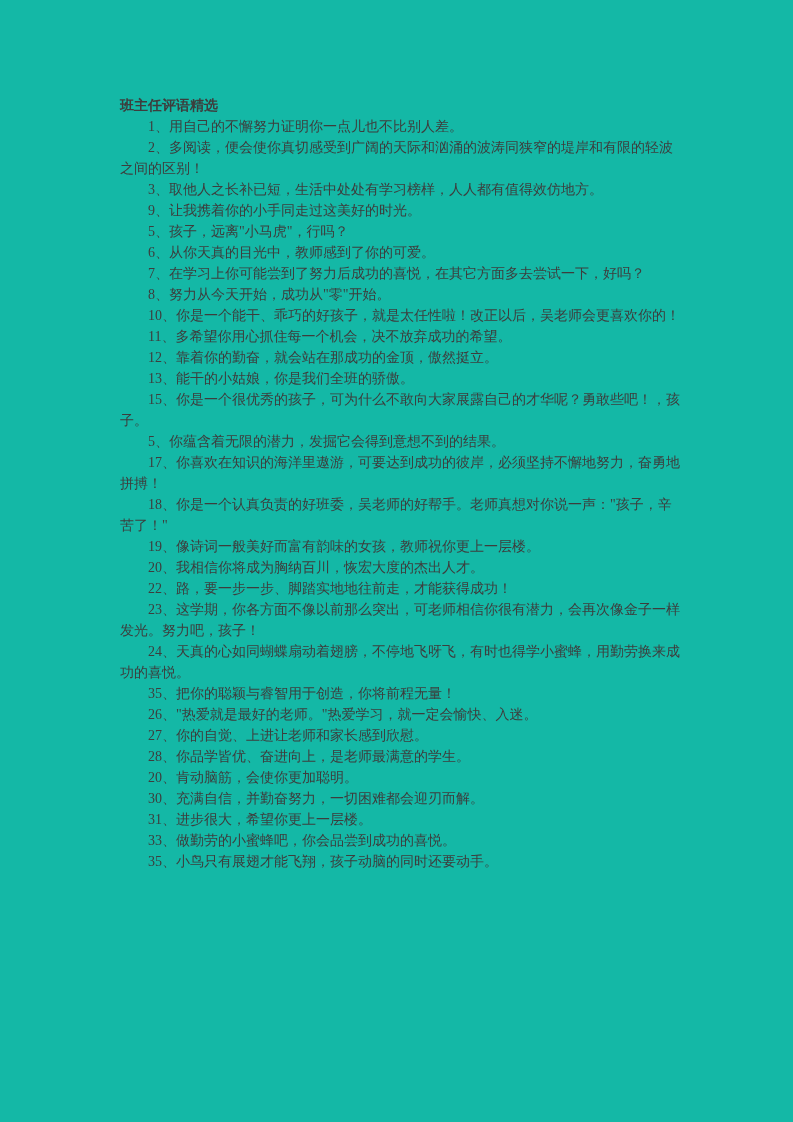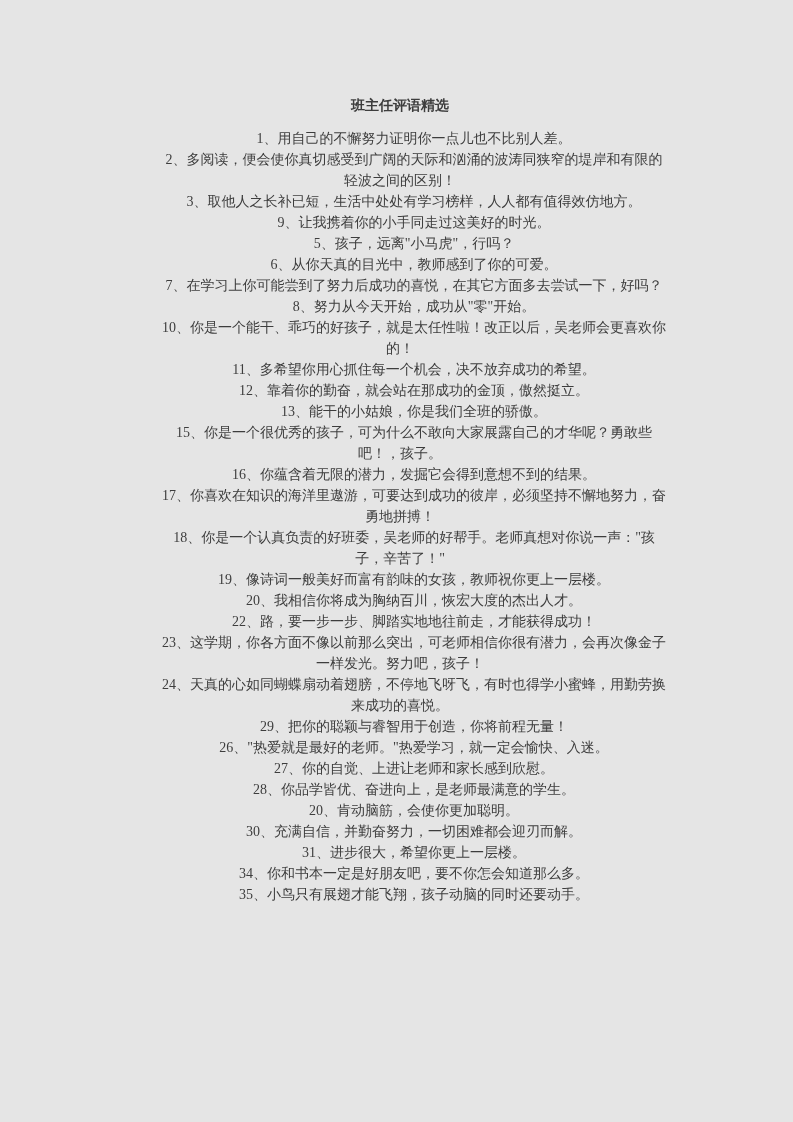--- a/index.html
+++ b/index.html
@@ -10,33 +10,32 @@
   body {
     width: 793px;
     height: 1122px;
     overflow: hidden;
   }
   .page {
     box-sizing: border-box;
     width: 793px;
     min-height: 1122px;
     padding: 95px 113px 40px 120px;
-    background: #e5e5e5;
+    background: #14b8a6;
     font-family: "Liberation Serif", "DejaVu Serif", serif;
     font-size: 14px;
     line-height: 21px;
     color: #3d3d3d;
-    text-align: center;
   }
   .doc-title {
     font-weight: bold;
     margin: 0;
   }
   .comment-list {
-    margin: 12px;
+    margin: 0;
     padding: 0;
   }
   .item {
     margin: 0;
     padding: 0;
     text-indent: 2em;
     word-break: break-all;
     overflow-wrap: break-word;
   }
 </style>
@@ -52,31 +51,31 @@
       <p class="item">9、让我携着你的小手同走过这美好的时光。</p>
       <p class="item">5、孩子，远离"小马虎"，行吗？</p>
       <p class="item">6、从你天真的目光中，教师感到了你的可爱。</p>
       <p class="item">7、在学习上你可能尝到了努力后成功的喜悦，在其它方面多去尝试一下，好吗？</p>
       <p class="item">8、努力从今天开始，成功从"零"开始。</p>
       <p class="item">10、你是一个能干、乖巧的好孩子，就是太任性啦！改正以后，吴老师会更喜欢你的！</p>
       <p class="item">11、多希望你用心抓住每一个机会，决不放弃成功的希望。</p>
       <p class="item">12、靠着你的勤奋，就会站在那成功的金顶，傲然挺立。</p>
       <p class="item">13、能干的小姑娘，你是我们全班的骄傲。</p>
       <p class="item">15、你是一个很优秀的孩子，可为什么不敢向大家展露自己的才华呢？勇敢些吧！，孩子。</p>
-      <p class="item">16、你蕴含着无限的潜力，发掘它会得到意想不到的结果。</p>
+      <p class="item">5、你蕴含着无限的潜力，发掘它会得到意想不到的结果。</p>
       <p class="item">17、你喜欢在知识的海洋里遨游，可要达到成功的彼岸，必须坚持不懈地努力，奋勇地拼搏！</p>
       <p class="item">18、你是一个认真负责的好班委，吴老师的好帮手。老师真想对你说一声："孩子，辛苦了！"</p>
       <p class="item">19、像诗词一般美好而富有韵味的女孩，教师祝你更上一层楼。</p>
       <p class="item">20、我相信你将成为胸纳百川，恢宏大度的杰出人才。</p>
       <p class="item">22、路，要一步一步、脚踏实地地往前走，才能获得成功！</p>
       <p class="item">23、这学期，你各方面不像以前那么突出，可老师相信你很有潜力，会再次像金子一样发光。努力吧，孩子！</p>
       <p class="item">24、天真的心如同蝴蝶扇动着翅膀，不停地飞呀飞，有时也得学小蜜蜂，用勤劳换来成功的喜悦。</p>
-      <p class="item">29、把你的聪颖与睿智用于创造，你将前程无量！</p>
+      <p class="item">35、把你的聪颖与睿智用于创造，你将前程无量！</p>
       <p class="item">26、"热爱就是最好的老师。"热爱学习，就一定会愉快、入迷。</p>
       <p class="item">27、你的自觉、上进让老师和家长感到欣慰。</p>
       <p class="item">28、你品学皆优、奋进向上，是老师最满意的学生。</p>
       <p class="item">20、肯动脑筋，会使你更加聪明。</p>
       <p class="item">30、充满自信，并勤奋努力，一切困难都会迎刃而解。</p>
       <p class="item">31、进步很大，希望你更上一层楼。</p>
-      <p class="item">34、你和书本一定是好朋友吧，要不你怎会知道那么多。</p>
+      <p class="item">33、做勤劳的小蜜蜂吧，你会品尝到成功的喜悦。</p>
       <p class="item">35、小鸟只有展翅才能飞翔，孩子动脑的同时还要动手。</p>
     </div>
 </div>
 
 </body></html>

